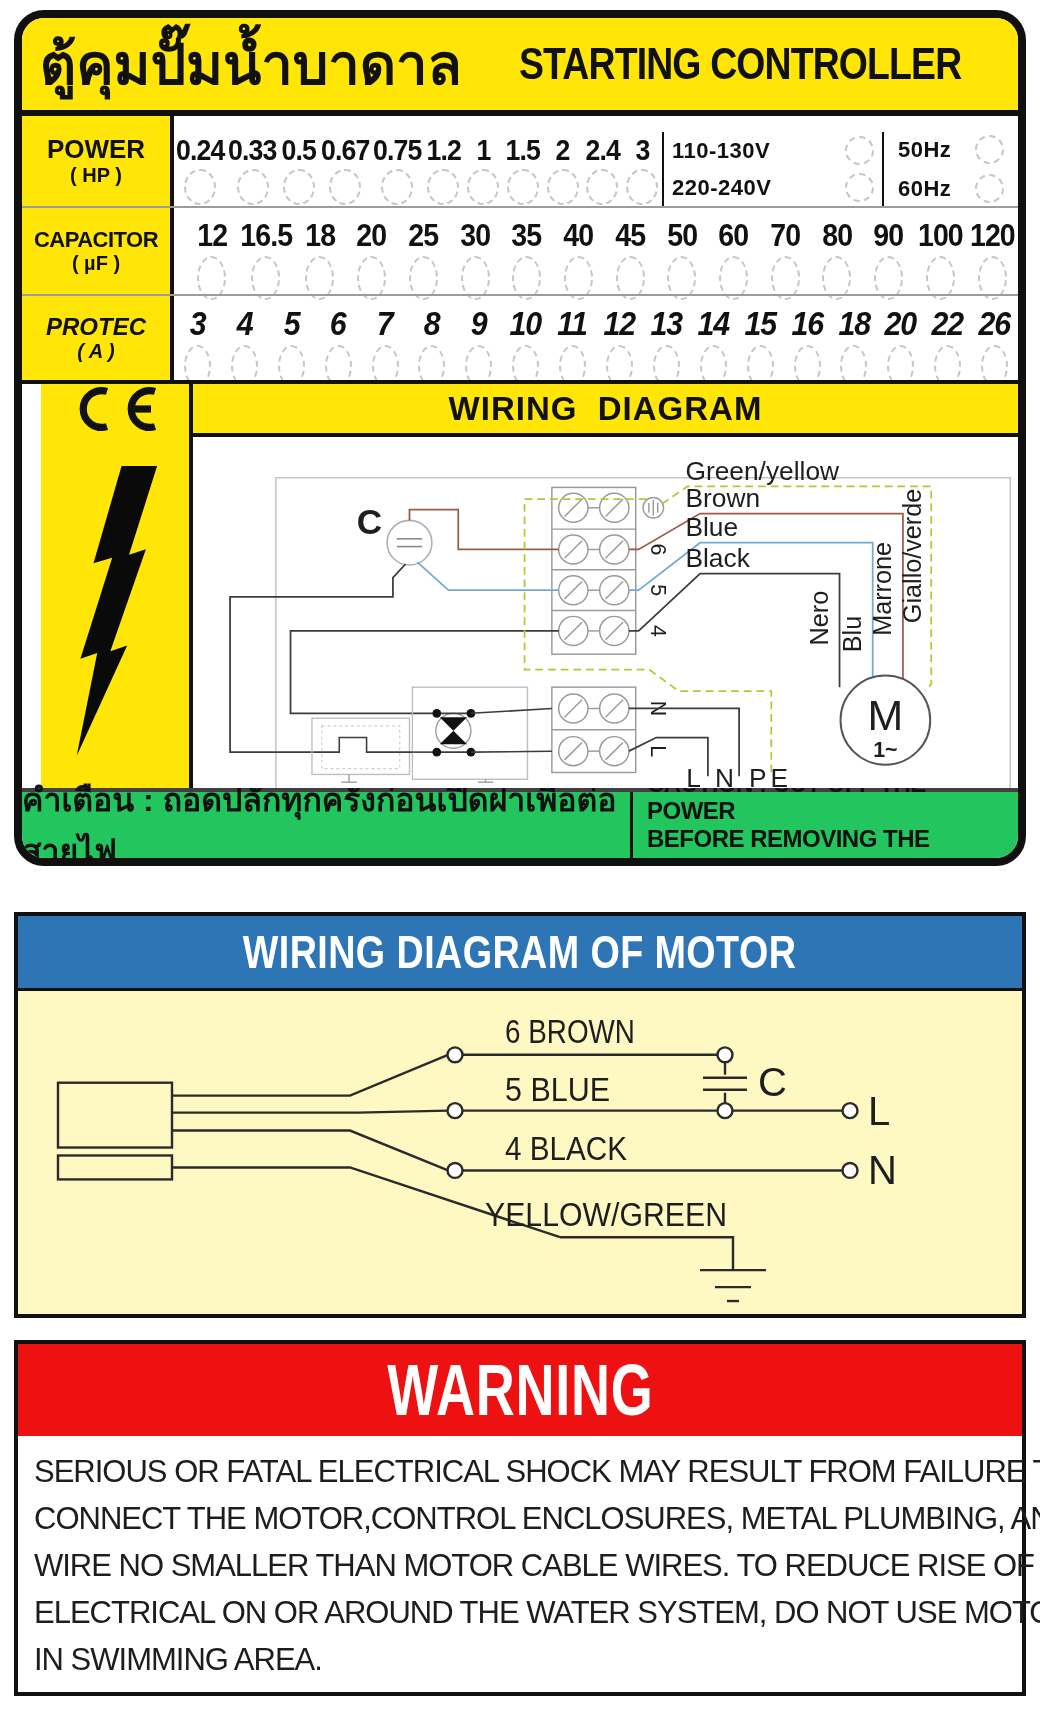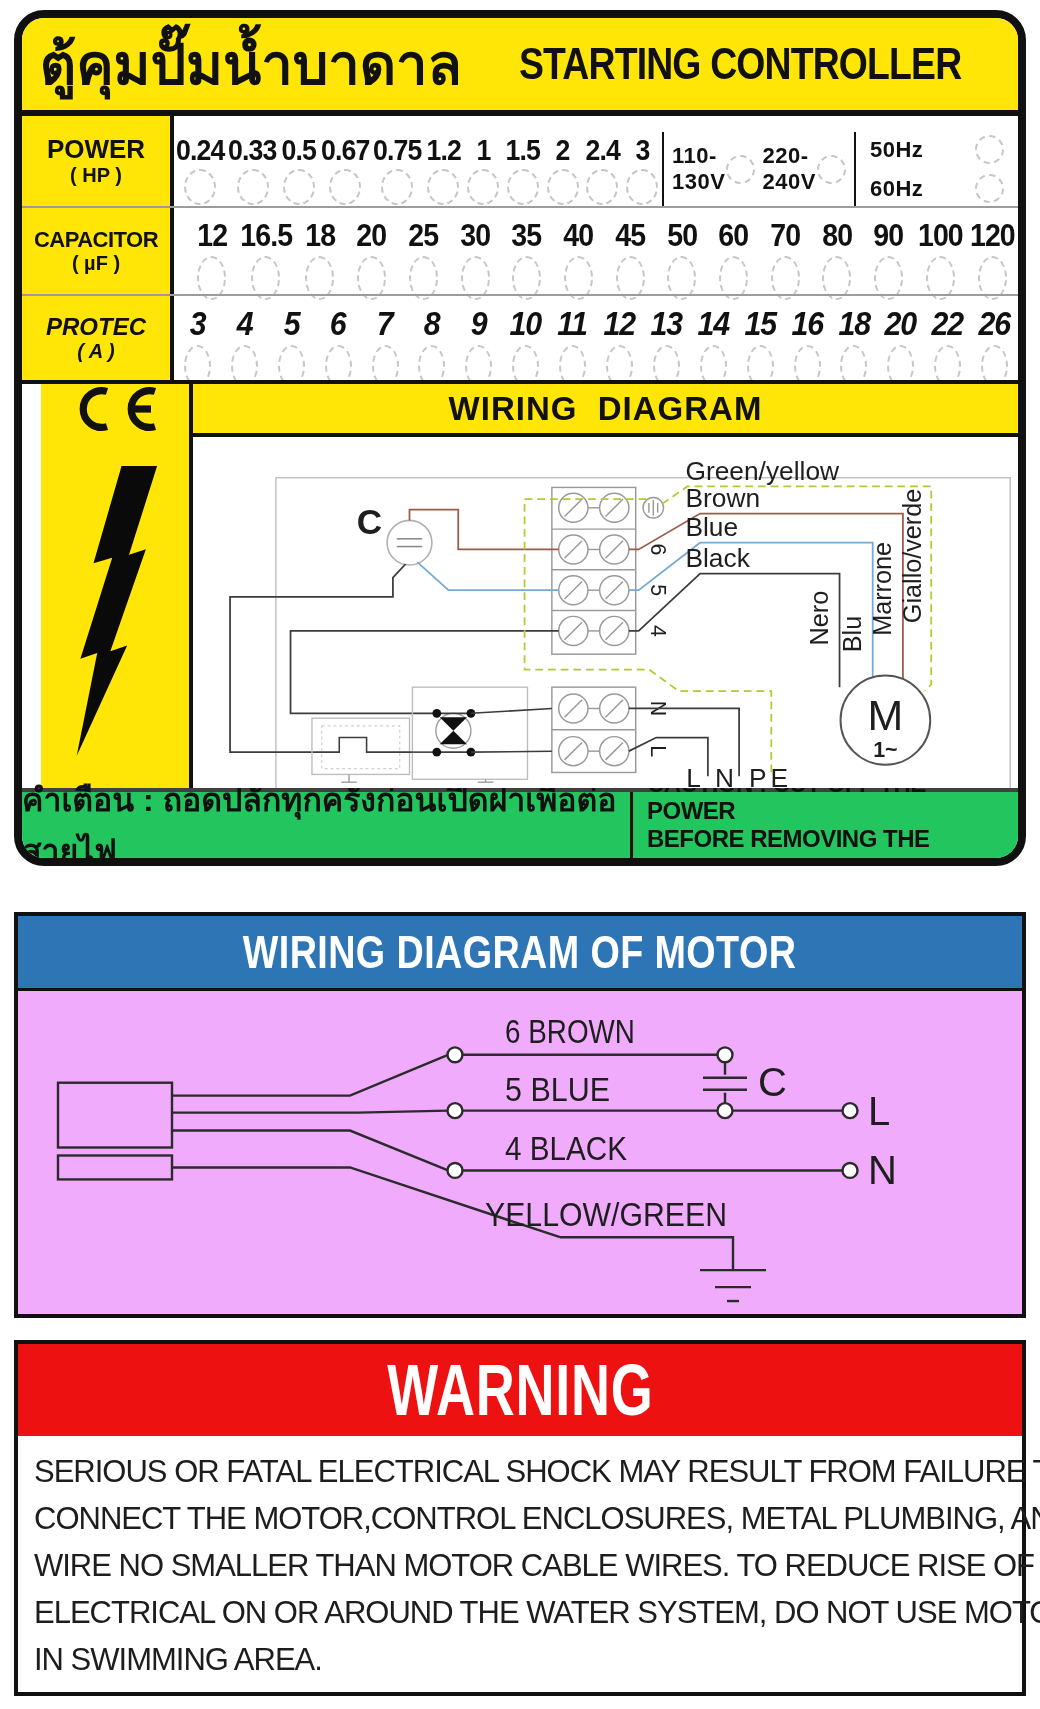--- a/index.html
+++ b/index.html
@@ -20,40 +20,40 @@
   .sepb{height:4px;background:#101010;flex:none;}
   .data{flex:1;display:flex;align-items:stretch;min-width:0;margin-top:16px;}
   .vals{display:flex;align-items:center;}
   .vals.full{flex:1;}
   .vals.pow{width:488px;flex:none;}
   .vc{flex:1;display:flex;flex-direction:column;align-items:center;justify-content:center;gap:2px;}
   .num{font-weight:700;letter-spacing:-1px;transform:scaleX(.92);display:inline-block;white-space:nowrap;}
   .np{font-size:29px;} .nc{font-size:31px;} .npr{font-size:33px;}
   .cir{border:2px dashed #c6c6c6;border-radius:50%;flex:none;}
   .cp{width:28px;height:32px;} .cc{width:25px;height:40px;} .cpr{width:23px;height:38px;} .cs{width:25px;height:25px;}
-  .voltcol{width:192px;flex:none;border-left:2px solid #101010;display:flex;flex-direction:row;justify-content:center;gap:8px;padding:0 8px;box-sizing:border-box;}
+  .voltcol{width:220px;flex:none;border-left:2px solid #101010;display:flex;flex-direction:column;justify-content:center;gap:8px;padding:0 8px;box-sizing:border-box;}
   .freqcol{flex:1;border-left:2px solid #101010;display:flex;flex-direction:column;justify-content:center;gap:10px;padding:0 14px;box-sizing:border-box;}
   .vrow{display:flex;align-items:center;justify-content:space-between;}
   .vrow .vt{font-size:22px;font-weight:700;letter-spacing:.5px;}
   .lower{flex:1;display:flex;min-height:0;margin-left:19px;}
   .lcol{width:148px;background:#ffe606;border-right:4px solid #101010;flex:none;display:flex;flex-direction:column;align-items:center;}
   .cebox{height:49px;display:flex;align-items:center;justify-content:center;flex:none;}
   .boltbox{flex:1;display:flex;align-items:center;justify-content:center;}
   .rcol{flex:1;display:flex;flex-direction:column;min-width:0;}
   .band{height:49px;background:#ffe606;border-bottom:4px solid #101010;display:flex;align-items:center;justify-content:center;flex:none;}
   .band span{font-size:33px;font-weight:700;white-space:pre;letter-spacing:1px;}
   .diag{flex:1;position:relative;background:#fff;min-height:0;}
   .diag svg{position:absolute;left:0;top:0;width:100%;height:100%;}
   .caution{height:66px;border-top:4px solid #404040;background:#22c55e;display:flex;flex:none;}
   .cth{width:608px;flex:none;border-right:3px solid #101010;display:flex;align-items:center;justify-content:center;}
   .cth span{font-size:32px;font-weight:700;}
   .cen{flex:1;display:flex;flex-direction:column;align-items:flex-start;justify-content:center;padding-left:14px;line-height:1.15;}
   .cen span{font-size:24px;font-weight:700;letter-spacing:-.5px;}
   
-  .p2{position:absolute;left:14px;top:912px;width:1012px;height:406px;border:4px solid #101010;background:#f0abfc;box-sizing:border-box;text-align:center;}
+  .p2{position:absolute;left:14px;top:912px;width:1012px;height:406px;border:4px solid #101010;background:#fef9c3;box-sizing:border-box;text-align:center;}
   .p2h{height:72px;background:#2e75b5;border-bottom:3px solid #101010;display:flex;align-items:center;justify-content:center;}
   .p2h span{color:#fff;font-size:46px;font-weight:700;transform:scaleX(.82);letter-spacing:.5px;}
   .p2b{position:absolute;left:0;top:75px;right:0;bottom:0;}
   .p2b svg{width:100%;height:100%;}
   
   .p3{position:absolute;left:14px;top:1340px;width:1012px;height:356px;border:4px solid #101010;background:#fff;box-sizing:border-box;}
   .p3h{height:92px;background:#ee1111;display:flex;align-items:center;justify-content:center;}
   .p3h span{color:#fff;font-size:72px;font-weight:700;transform:scaleX(.75);letter-spacing:1px;}
   .p3b{padding:12px 16px 0 16px;}
   .wline{font-size:31px;font-weight:400;letter-spacing:-1px;line-height:47px;white-space:nowrap;color:#1d1d1d;}

